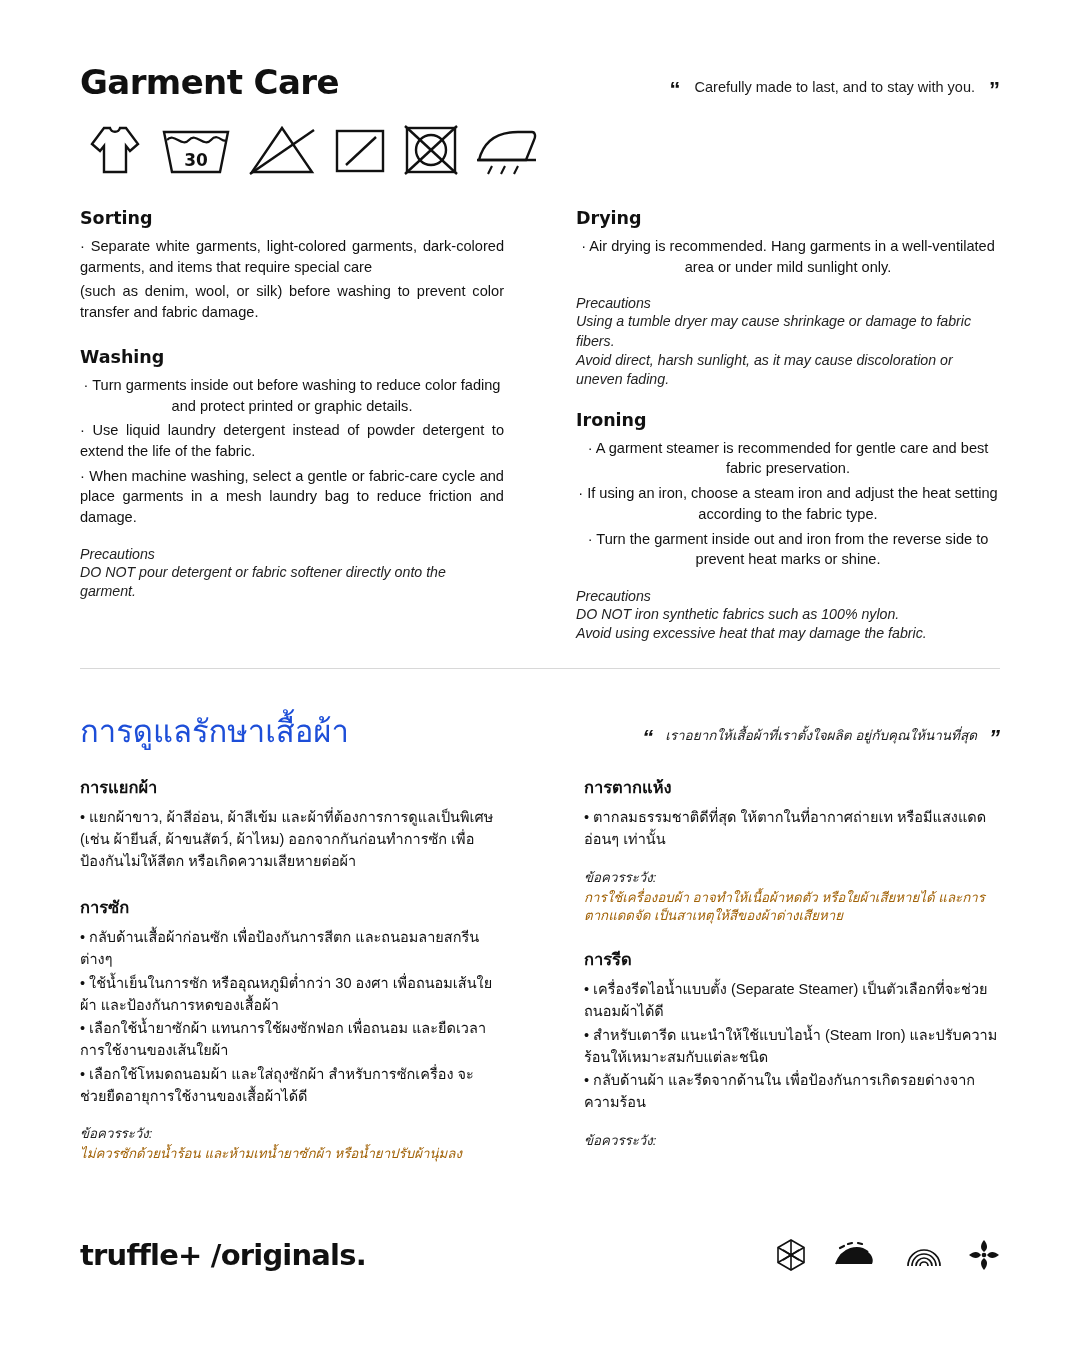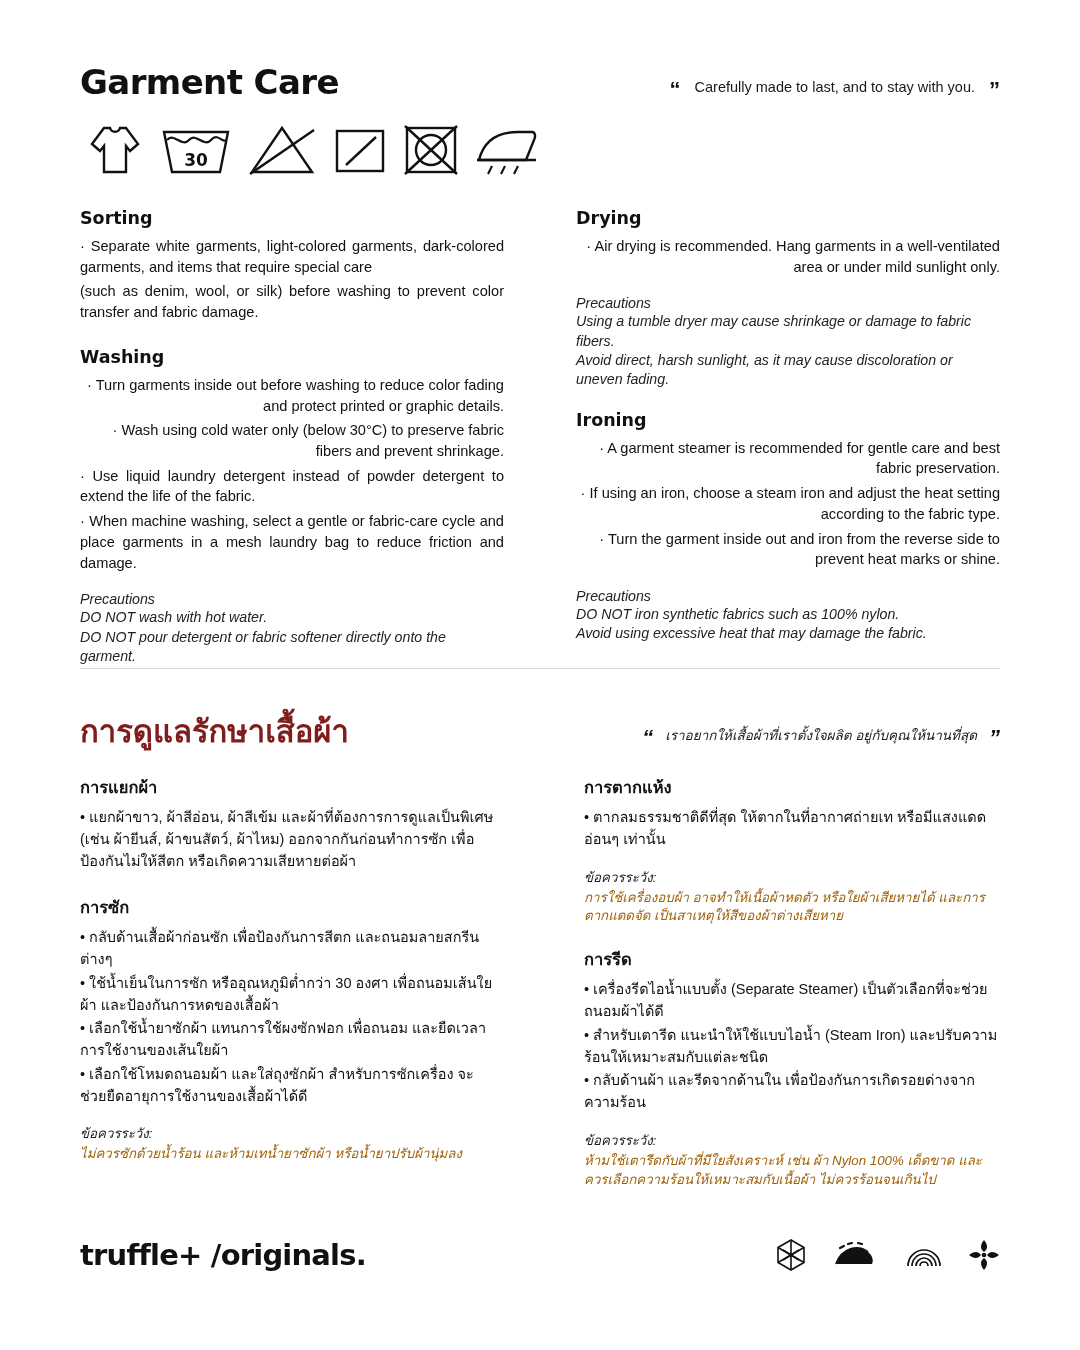--- a/index.html
+++ b/index.html
@@ -88,21 +88,21 @@
     font-family: "DejaVu Sans", sans-serif;
   }
   .col .sec + p { margin-top: 0; }
   p.body {
     font-size: 14.6px;
     line-height: 1.42;
     margin: 0 0 4px 0;
     color: #111;
     text-align: justify;
   }
-  p.body.nojust { text-align: right; }
+  p.body.nojust { text-align: center; }
   .gap { height: 20px; }
   .gap-sm { height: 14px; }
   .prec-label {
     font-size: 14.2px;
     font-style: italic;
     color: #222;
     margin: 0 0 1px 0;
   }
   p.prec {
     font-size: 14.2px;
@@ -127,23 +127,23 @@
     position: absolute;
     left: 80px;
     top: 706px;
     width: 920px;
     display: flex;
     align-items: baseline;
     justify-content: space-between;
   }
   .title-th {
     font-size: 31px;
-    font-weight: bold;
+    font-weight: normal;
     margin: 0;
-    color: #7f1d1d;
+    color: #1d4ed8;
     font-family: "DejaVu Sans", sans-serif;
   }
   .tagline-th {
     display: flex;
     align-items: center;
     gap: 12px;
     font-size: 13.5px;
     font-style: italic;
     color: #1a1a1a;
     white-space: nowrap;
@@ -277,28 +277,26 @@
     <div class="col">
 
       <h2 class="sec">Sorting</h2>
       <p class="body">·   Separate white garments, light-colored garments, dark-colored garments, and items that require special care</p>
       <p class="body">(such as denim, wool, or silk) before washing to prevent color transfer and fabric damage.</p>
 
       <div class="gap"></div>
 
       <h2 class="sec">Washing</h2>
       <p class="body nojust">· Turn garments inside out before washing to reduce color fading and protect printed or graphic details.</p>
-      <p class="body nojust">· Wash using cold water only (below 30°C) to preserve fabric fibers and prevent shrinkage.</p>
       <p class="body">· Use liquid laundry detergent instead of powder detergent to extend the life of the fabric.</p>
       <p class="body">· When machine washing, select a gentle or fabric-care cycle and place garments in a mesh laundry bag to reduce friction and damage.</p>
 
       <div class="gap-sm"></div>
 
       <p class="prec-label">Precautions</p>
-      <p class="prec">DO NOT wash with hot water.</p>
       <p class="prec">DO NOT pour detergent or fabric softener directly onto the garment.</p>
 
     </div>
 
     <div class="col">
 
       <h2 class="sec">Drying</h2>
       <p class="body nojust">· Air drying is recommended. Hang garments in a well-ventilated area or under mild sunlight only.</p>
 
       <div class="gap-sm"></div>
@@ -370,21 +368,20 @@
       <div class="gap"></div>
 
       <h2 class="sec-th">การรีด</h2>
       <p class="body-th">• เครื่องรีดไอน้ำแบบตั้ง (Separate Steamer) เป็นตัวเลือกที่จะช่วยถนอมผ้าได้ดี</p>
       <p class="body-th">• สำหรับเตารีด แนะนำให้ใช้แบบไอน้ำ (Steam Iron) และปรับความร้อนให้เหมาะสมกับแต่ละชนิด</p>
       <p class="body-th">• กลับด้านผ้า และรีดจากด้านใน เพื่อป้องกันการเกิดรอยด่างจากความร้อน</p>
 
       <div class="gap-sm"></div>
 
       <p class="prec-label-th">ข้อควรระวัง:</p>
-      <p class="prec-th">ห้ามใช้เตารีดกับผ้าที่มีใยสังเคราะห์ เช่น ผ้า Nylon 100% เด็ดขาด และควรเลือกความร้อนให้เหมาะสมกับเนื้อผ้า ไม่ควรร้อนจนเกินไป</p>
 
     </div>
 
   </div>
 
   <div class="footer">
 
     <div class="brand">truffle+ /originals.</div>
 
     <div class="footer-icons">

